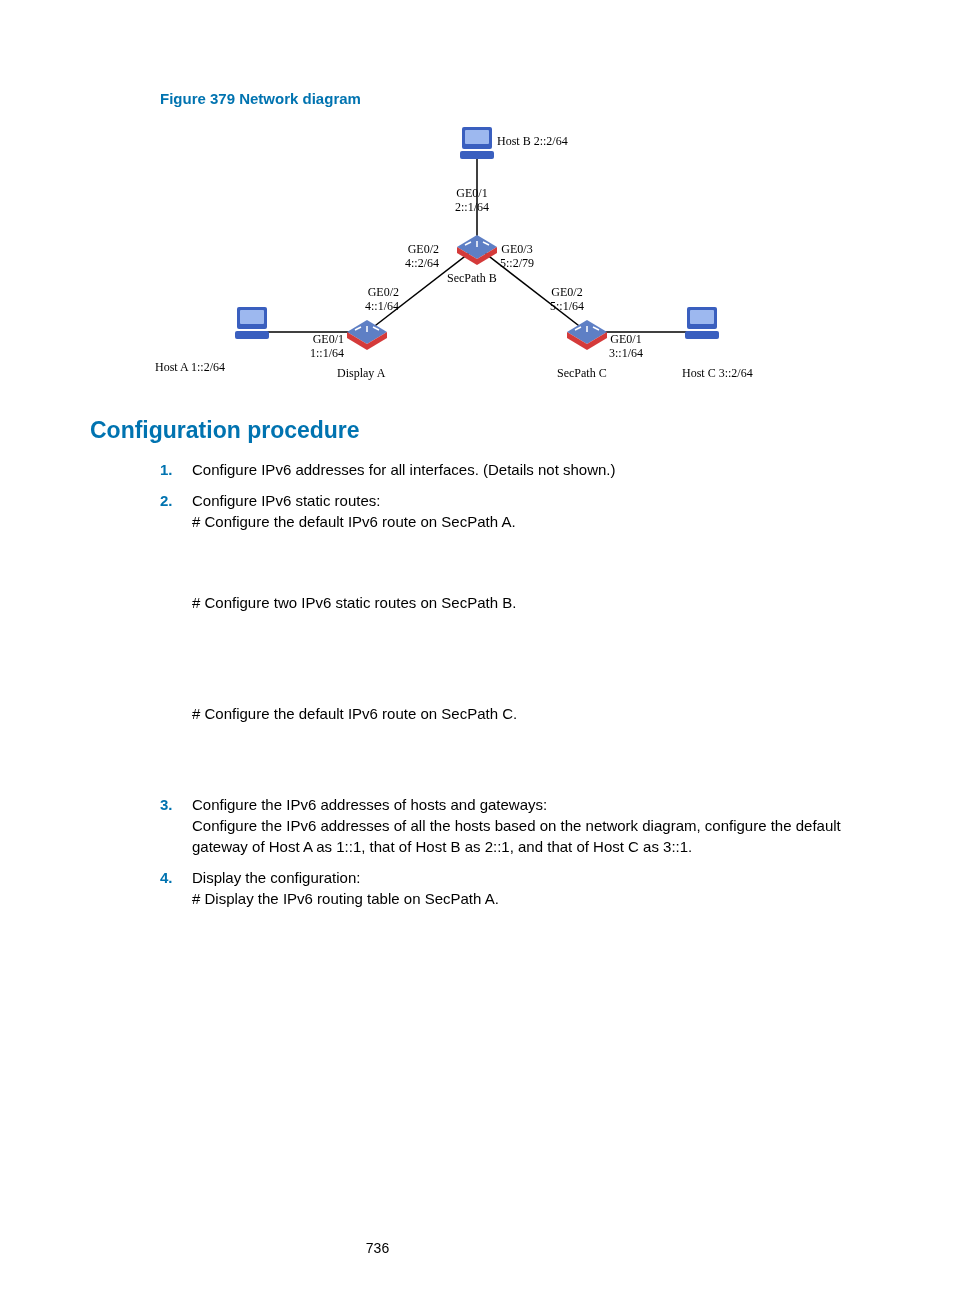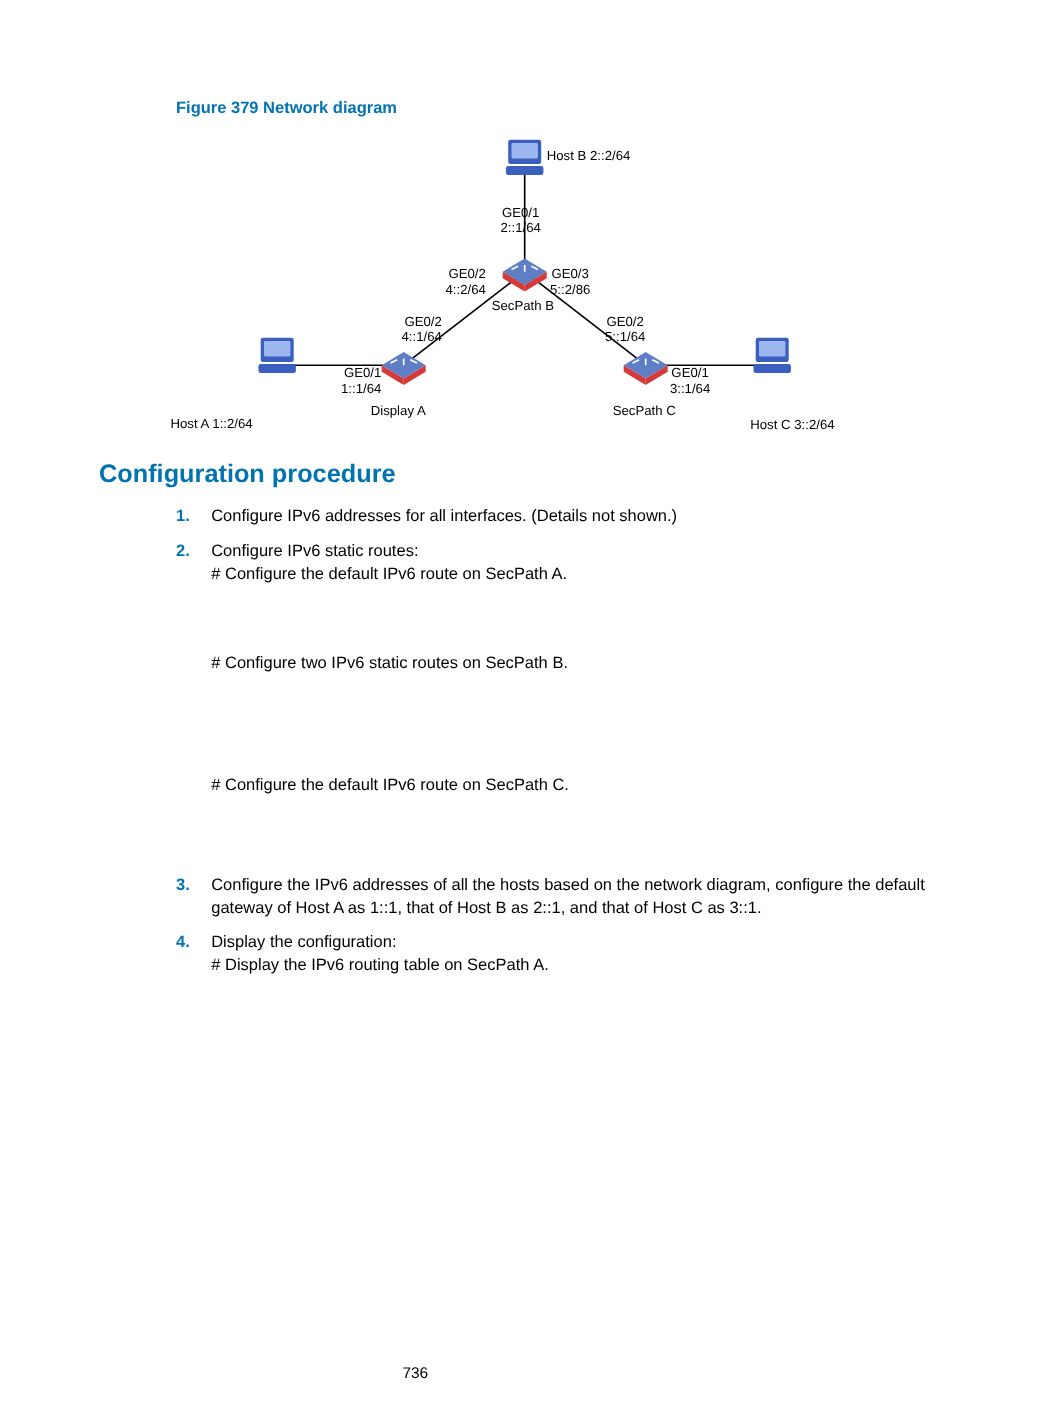--- a/index.html
+++ b/index.html
@@ -32,21 +32,21 @@
   }
   .diagram {
     width: 640px;
     height: 270px;
     position: relative;
     font-family: Arial, Helvetica, sans-serif;
     font-size: 12px;
     color: #000;
   }
   .diagram svg { position: absolute; top: 0; left: 0; }
-  .dlabel { position: absolute; text-align: center; line-height: 1.15; white-space: nowrap; }
+  .dlabel { position: absolute; text-align: center; line-height: 1.15; white-space: nowrap; font-family: Liberation Serif, serif; }
   .h2 {
     font-family: Arial, Helvetica, sans-serif;
     font-weight: bold;
     color: #0073b0;
     font-size: 23px;
     margin: 10px 0 15px 0;
   }
   ol.numlist {
     list-style: none;
     padding: 0;
@@ -141,34 +141,34 @@
           <path d="M 8 10 L 14 7 M 26 7 L 32 10 M 20 12 L 20 6" stroke="#fff" stroke-width="1.5"></path>
         </g>
       </svg>
 
       <div class="dlabel" style="left:340px; top:18px;">Host B 2::2/64</div>
       <div class="dlabel" style="left:298px; top:70px; white-space:pre;">GE0/1
 2::1/64</div>
       <div class="dlabel" style="left:248px; top:126px; text-align:right; white-space:pre;">GE0/2
 4::2/64</div>
       <div class="dlabel" style="left:343px; top:126px; white-space:pre;">GE0/3
-5::2/86</div>
+5::2/79</div>
       <div class="dlabel" style="left:290px; top:155px;">SecPath B</div>
       <div class="dlabel" style="left:208px; top:169px; text-align:right; white-space:pre;">GE0/2
 4::1/64</div>
       <div class="dlabel" style="left:393px; top:169px; white-space:pre;">GE0/2
 5::1/64</div>
       <div class="dlabel" style="left:153px; top:216px; text-align:right; white-space:pre;">GE0/1
 1::1/64</div>
       <div class="dlabel" style="left:452px; top:216px; white-space:pre;">GE0/1
 3::1/64</div>
-      <div class="dlabel" style="left:-2px; top:262px;">Host A 1::2/64</div>
+      <div class="dlabel" style="left:-2px; top:244px;">Host A 1::2/64</div>
       <div class="dlabel" style="left:180px; top:250px;">Display A</div>
       <div class="dlabel" style="left:400px; top:250px;">SecPath C</div>
-      <div class="dlabel" style="left:525px; top:263px;text-align:center;">Host C 3::2/64</div>
+      <div class="dlabel" style="left:525px; top:250px;text-align:center;">Host C 3::2/64</div>
     </div>
   </div>
 
   <div class="h2">Configuration procedure</div>
 
   <ol class="numlist">
     <li>
       <span class="num">1.</span>
       <span>Configure IPv6 addresses for all interfaces. (Details not shown.)</span>
     </li>
@@ -177,20 +177,21 @@
       <span>Configure IPv6 static routes:</span>
       <div class="sub"># Configure the default IPv6 route on SecPath A.</div>
       <div class="gap"></div>
       <div class="sub"># Configure two IPv6 static routes on SecPath B.</div>
       <div class="gap"></div>
       <div class="sub" style="margin-top:30px;"># Configure the default IPv6 route on SecPath C.</div>
       <div class="gap"></div>
     </li>
     <li>
       <span class="num">3.</span>
+      <span>Configure the IPv6 addresses of hosts and gateways:</span>
       <div class="sub">Configure the IPv6 addresses of all the hosts based on the network diagram, configure the default gateway of Host A as 1::1, that of Host B as 2::1, and that of Host C as 3::1.</div>
     </li>
     <li>
       <span class="num">4.</span>
       <span>Display the configuration:</span>
       <div class="sub"># Display the IPv6 routing table on SecPath A.</div>
     </li>
   </ol>
 
   <div class="pagenum">736</div>

